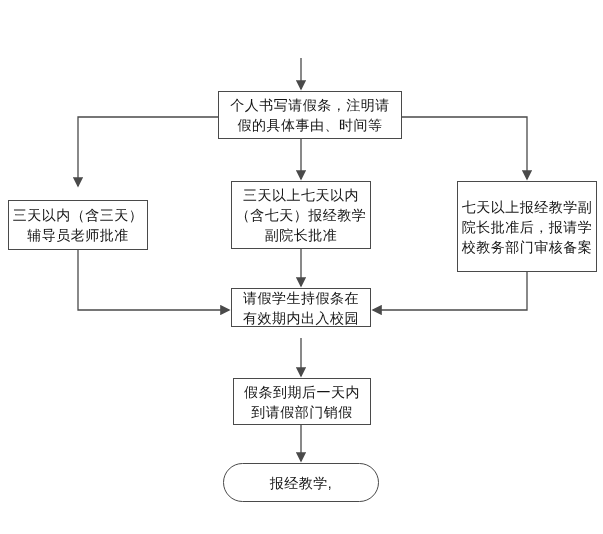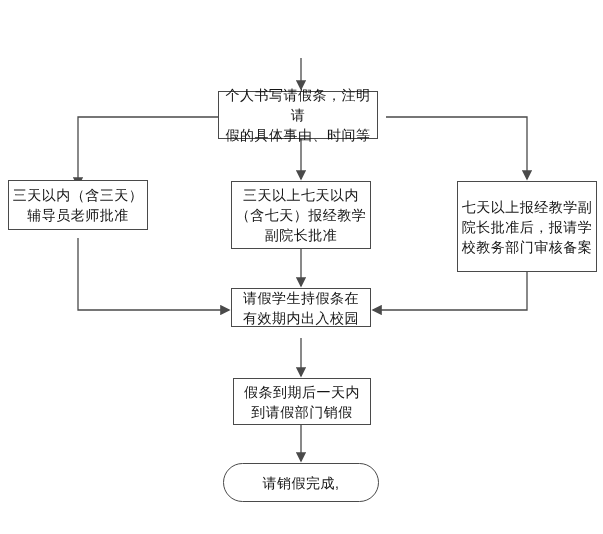--- a/index.html
+++ b/index.html
@@ -33,22 +33,22 @@
     color: #141414;
     font-size: 14px;
     line-height: 20px;
     white-space: pre-line;
     letter-spacing: 0.5px;
   }
   .stadium { border-radius: 20px; }
 
   
   .n-start   { left: 223px; top: 21px;  width: 156px; height: 37px; }
-  .n-write   { left: 218px; top: 91px;  width: 160px; height: 48px; }
-  .n-within3 { left: 8px;   top: 180px; width: 140px; height: 50px; }
+  .n-write   { left: 218px; top: 91px;  width: 184px; height: 48px; }
+  .n-within3 { left: 8px;   top: 200px; width: 140px; height: 50px; }
   .n-3to7    { left: 231px; top: 181px; width: 140px; height: 68px; }
   .n-over7   { left: 457px; top: 181px; width: 140px; height: 91px; }
   .n-campus  { left: 231px; top: 288px; width: 140px; height: 39px; }
   .n-cancel  { left: 233px; top: 378px; width: 138px; height: 47px; }
   .n-end     { left: 223px; top: 463px; width: 156px; height: 39px; }
 </style>
 </head>
 <body>
 
 <div class="canvas">
@@ -84,15 +84,15 @@
   <div class="node n-over7">七天以上报经教学副
 院长批准后，报请学
 校教务部门审核备案</div>
 
   <div class="node n-campus">请假学生持假条在
 有效期内出入校园</div>
 
   <div class="node n-cancel">假条到期后一天内
 到请假部门销假</div>
 
-  <div class="node stadium n-end">请销假完成,</div>
+  <div class="node stadium n-end">报经教学,</div>
 
 </div>
 
 </body></html>

